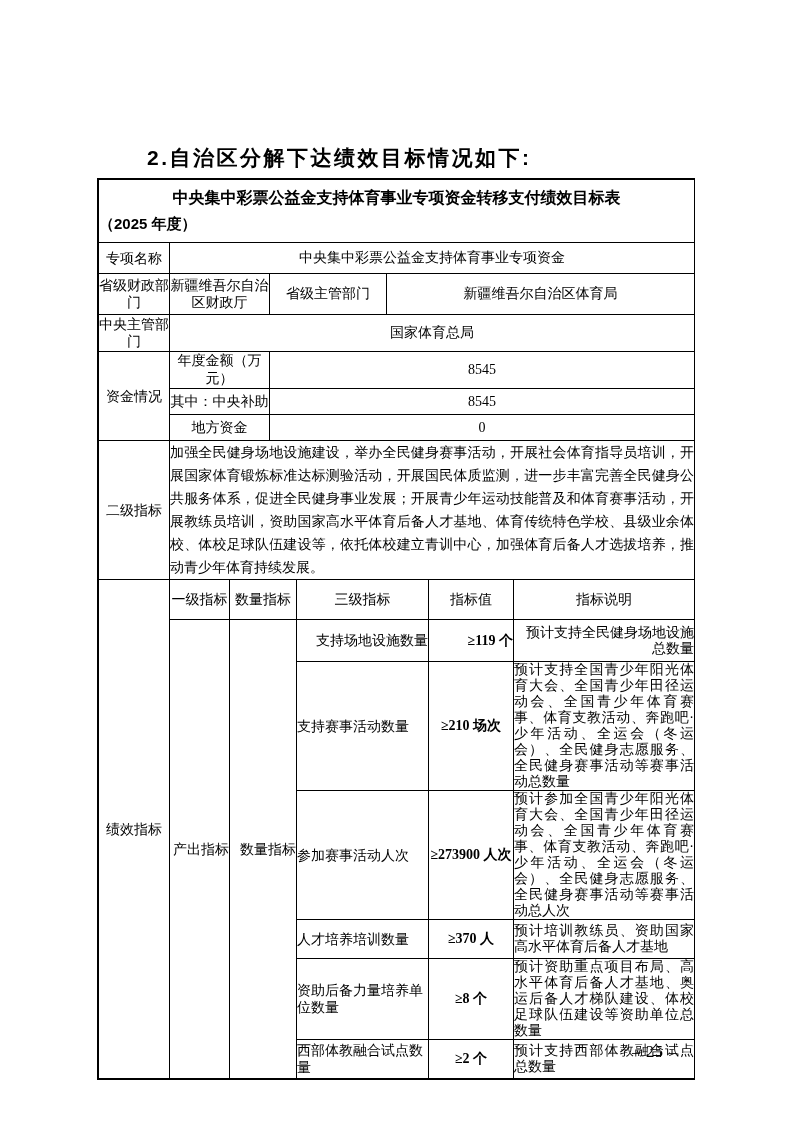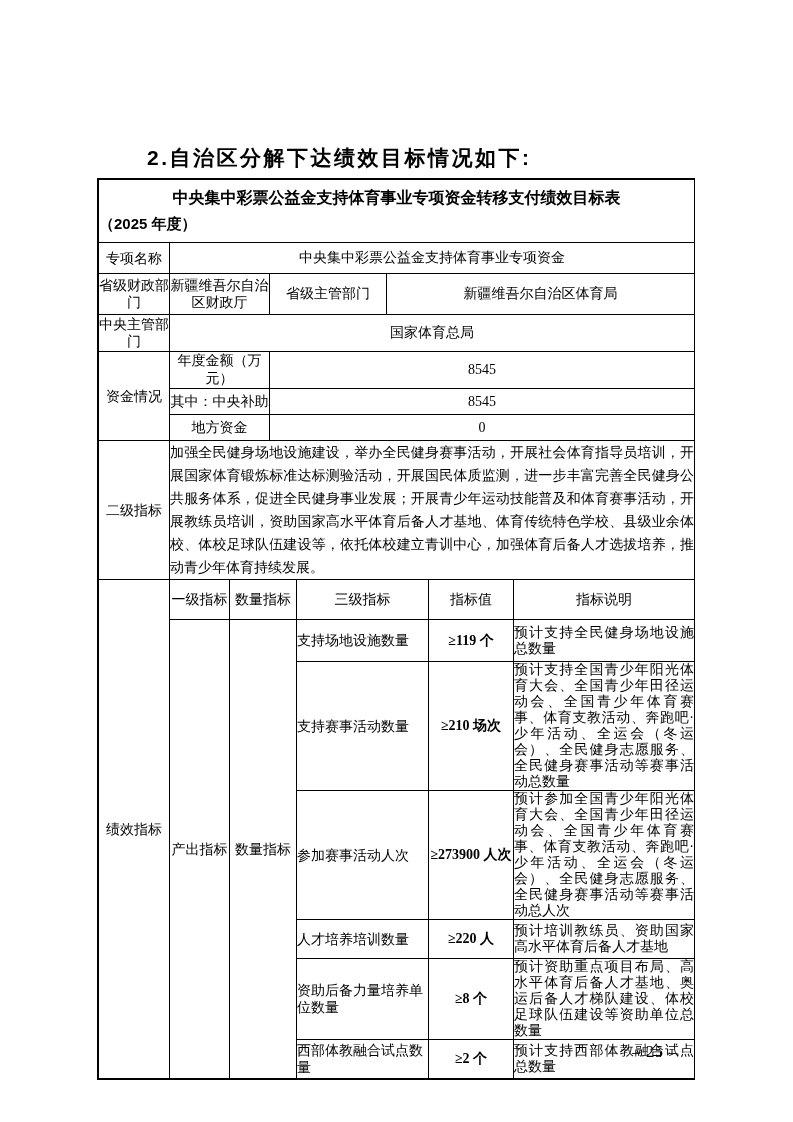--- a/index.html
+++ b/index.html
@@ -54,21 +54,21 @@
     font-size:16px;letter-spacing:1px;white-space:nowrap;
   }
   
   tr.h-title td{height:54px;}
   tr.h30 td{height:30px;}
   tr.h36 td{height:36px;}
   tr.h40 td{height:40px;}
   tr.h25 td{height:25px;}
   tr.h85 td{height:85px;}
   tr.hhead td{height:39px;}
-  tr.hr1 td{height:41px;}
+  tr.hr1 td{height:41px;text-align:right;}
   tr.hr2 td{height:118px;}
   tr.hr3 td{height:114px;}
   tr.hr4 td{height:38px;}
   tr.hr5 td{height:72px;}
   tr.hr6 td{height:38px;}
 </style>
 </head>
 <body>
 
 <div class="heading">2.自治区分解下达绩效目标情况如下:</div>
@@ -198,21 +198,21 @@
       <td class="ind-val">≥210 场次</td>
       <td class="ind-desc">预计支持全国青少年阳光体育大会、全国青少年田径运动会、全国青少年体育赛事、体育支教活动、奔跑吧·少年活动、全运会（冬运会）、全民健身志愿服务、全民健身赛事活动等赛事活动总数量</td>
     </tr>
     <tr class="hr3">
       <td class="ind-name">参加赛事活动人次</td>
       <td class="ind-val">≥273900 人次</td>
       <td class="ind-desc">预计参加全国青少年阳光体育大会、全国青少年田径运动会、全国青少年体育赛事、体育支教活动、奔跑吧·少年活动、全运会（冬运会）、全民健身志愿服务、全民健身赛事活动等赛事活动总人次</td>
     </tr>
     <tr class="hr4">
       <td class="ind-name">人才培养培训数量</td>
-      <td class="ind-val">≥220 人</td>
+      <td class="ind-val">≥370 人</td>
       <td class="ind-desc">预计培训教练员、资助国家高水平体育后备人才基地</td>
     </tr>
     <tr class="hr5">
       <td class="ind-name">资助后备力量培养单位数量</td>
       <td class="ind-val">≥8 个</td>
       <td class="ind-desc">预计资助重点项目布局、高水平体育后备人才基地、奥运后备人才梯队建设、体校足球队伍建设等资助单位总数量</td>
     </tr>
     <tr class="hr6">
       <td class="ind-name">西部体教融合试点数量</td>
       <td class="ind-val">≥2 个</td>

